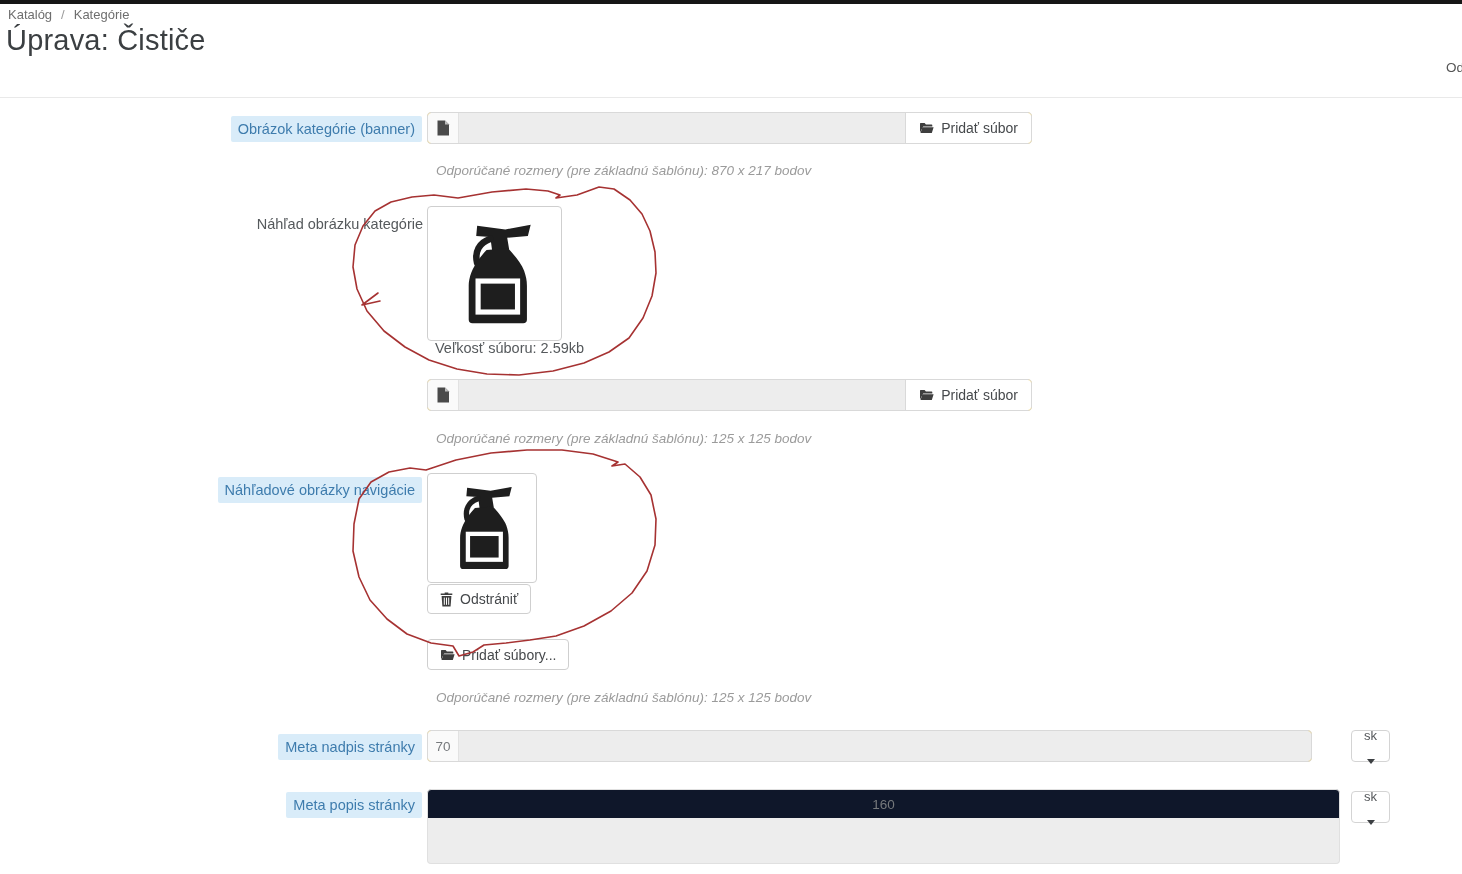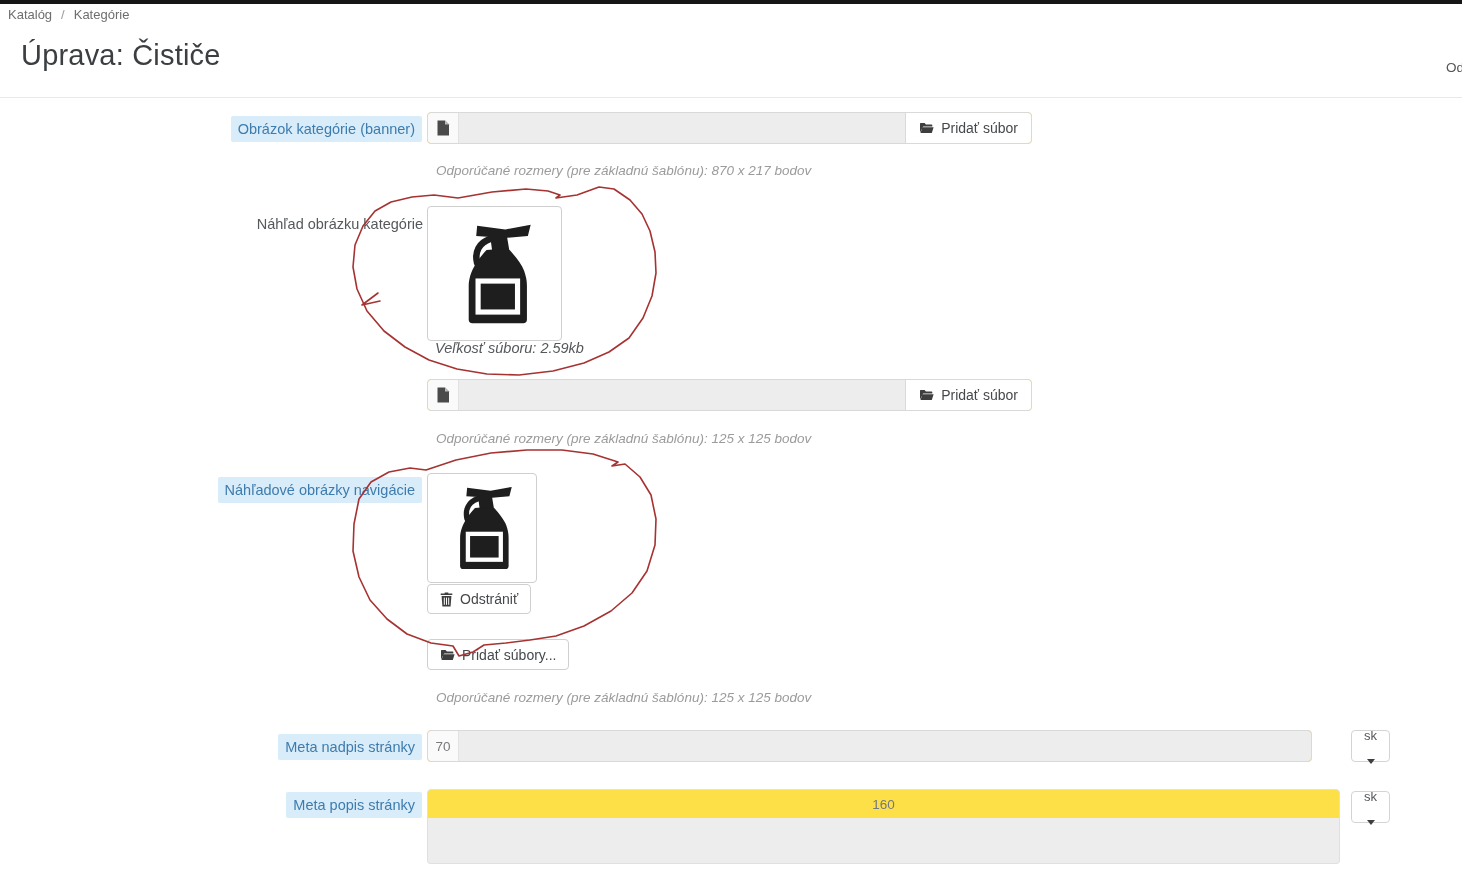--- a/index.html
+++ b/index.html
@@ -22,46 +22,46 @@
 
   .input-group{display:flex;align-items:stretch;height:32px;border:1px solid #d9d9d9;border-radius:4px;background:#eab308;box-sizing:border-box;overflow:hidden;}
   .ig-addon{width:30px;display:flex;align-items:center;justify-content:center;background:#fafafa;border-right:1px solid #e2e2e2;flex:none;}
   .ig-input{flex:1;border:0;background:#ededed;outline:none;font-size:14px;color:#555;padding:0 8px;min-width:0;}
   .ig-btn{flex:none;display:flex;align-items:center;gap:7px;padding:0 13px;background:#fff;border:0;border-left:1px solid #d9d9d9;font-size:14px;color:#46494c;cursor:pointer;font-family:inherit;}
   .counter-addon{width:30px;display:flex;align-items:center;justify-content:center;background:#fafafa;border-right:1px solid #e2e2e2;color:#76797c;font-size:13.5px;flex:none;}
 
   .hint{font-size:13.5px;font-style:italic;color:#9b9b9b;}
 
   .thumb{background:#fff;border:1px solid #cfcfcf;border-radius:4px;display:flex;align-items:center;justify-content:center;box-sizing:border-box;}
-  .caption{font-size:14.5px;color:#55595c;font-style:italic;}
+  .caption{font-size:14.5px;color:#55595c;}
 
   .btn{display:inline-flex;align-items:center;gap:7px;background:#fff;border:1px solid #cfcfcf;border-radius:4px;font-size:14px;color:#46494c;padding:0 12px;cursor:pointer;font-family:inherit;}
   .btn-sm{height:30px;}
   .lang-btn{display:inline-flex;align-items:center;justify-content:center;gap:16px;width:39px;height:32px;background:#fff;border:1px solid #d4d4d4;border-radius:4px;font-size:13px;color:#55585b;cursor:pointer;box-sizing:border-box;font-family:inherit;flex-direction:column;}
   .caret{width:0;height:0;border-left:4px solid transparent;border-right:4px solid transparent;border-top:5px solid #3c3f42;display:inline-block;}
 
-  .bar{background:#fde047;border:1px solid #e0e0e0;box-sizing:border-box;}
+  .bar{background:#0f172a;border:1px solid #e0e0e0;box-sizing:border-box;}
   .counter-bar{display:flex;align-items:center;justify-content:center;font-size:13.5px;color:#76797c;border-radius:4px 4px 0 0;}
   .meta-textarea{display:block;background:#ededed;border:1px solid #e0e0e0;border-top:0;border-radius:0 0 4px 4px;box-sizing:border-box;resize:none;outline:none;font-family:inherit;font-size:14px;color:#555;padding:4px 8px;}
 
   .annotation-layer{left:0;top:0;width:1462px;height:874px;z-index:30;pointer-events:none;}
   svg{display:block;}
 </style>
 </head>
 <body>
 
 <div class="page">
 
   <div class="abs topbar"></div>
 
   <div class="abs breadcrumb">
     <a>Katalóg</a><span class="crumb-sep">/</span><a>Kategórie</a>
   </div>
 
-  <h1 class="abs page-title" style="margin:15px;">Úprava: Čističe</h1>
+  <h1 class="abs page-title" style="margin:0;">Úprava: Čističe</h1>
 
   <span class="abs partial-right">Od</span>
 
   <div class="abs hdr-divider"></div>
 
   <div class="abs label-col" style="top:116px;">
     <span class="label-hl">Obrázok kategórie (banner)</span>
   </div>
   <div class="abs input-group" style="left:427px;top:112px;width:605px;">
     <span class="ig-addon">

